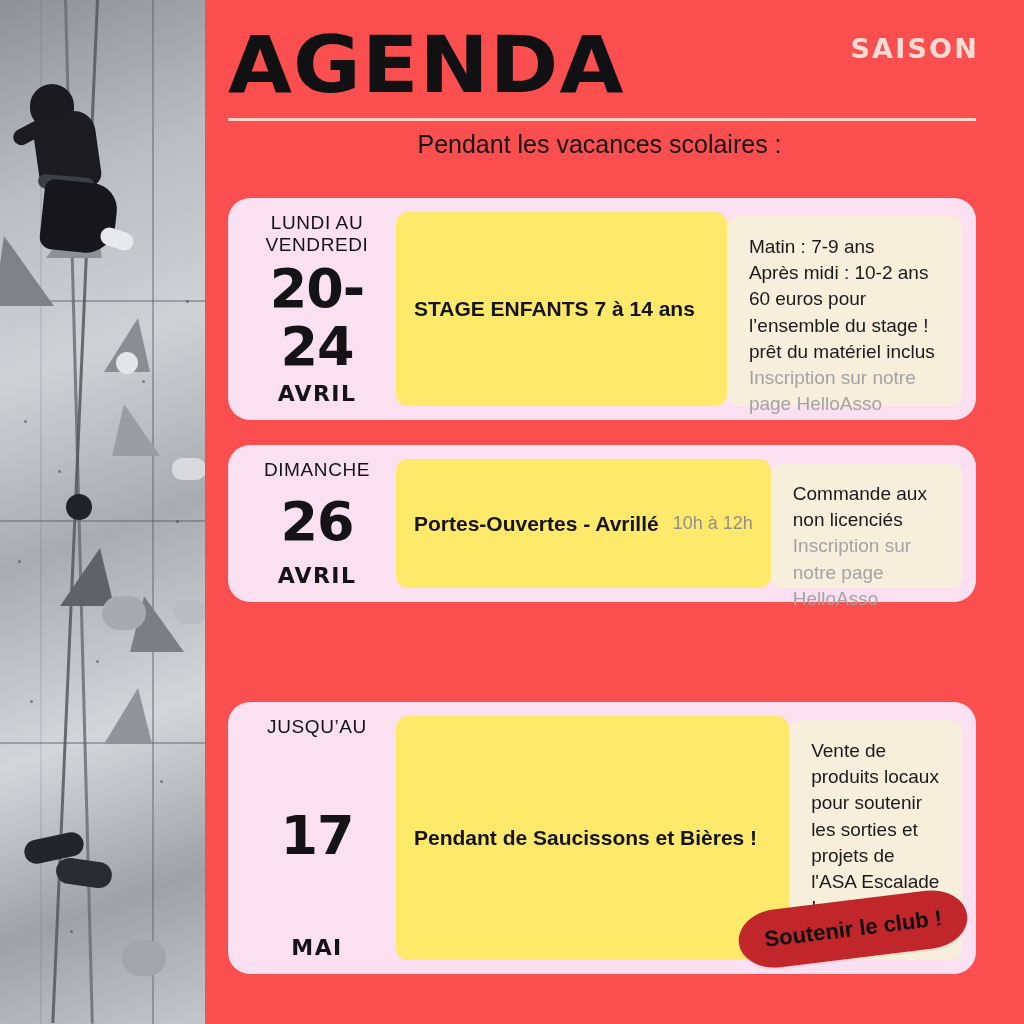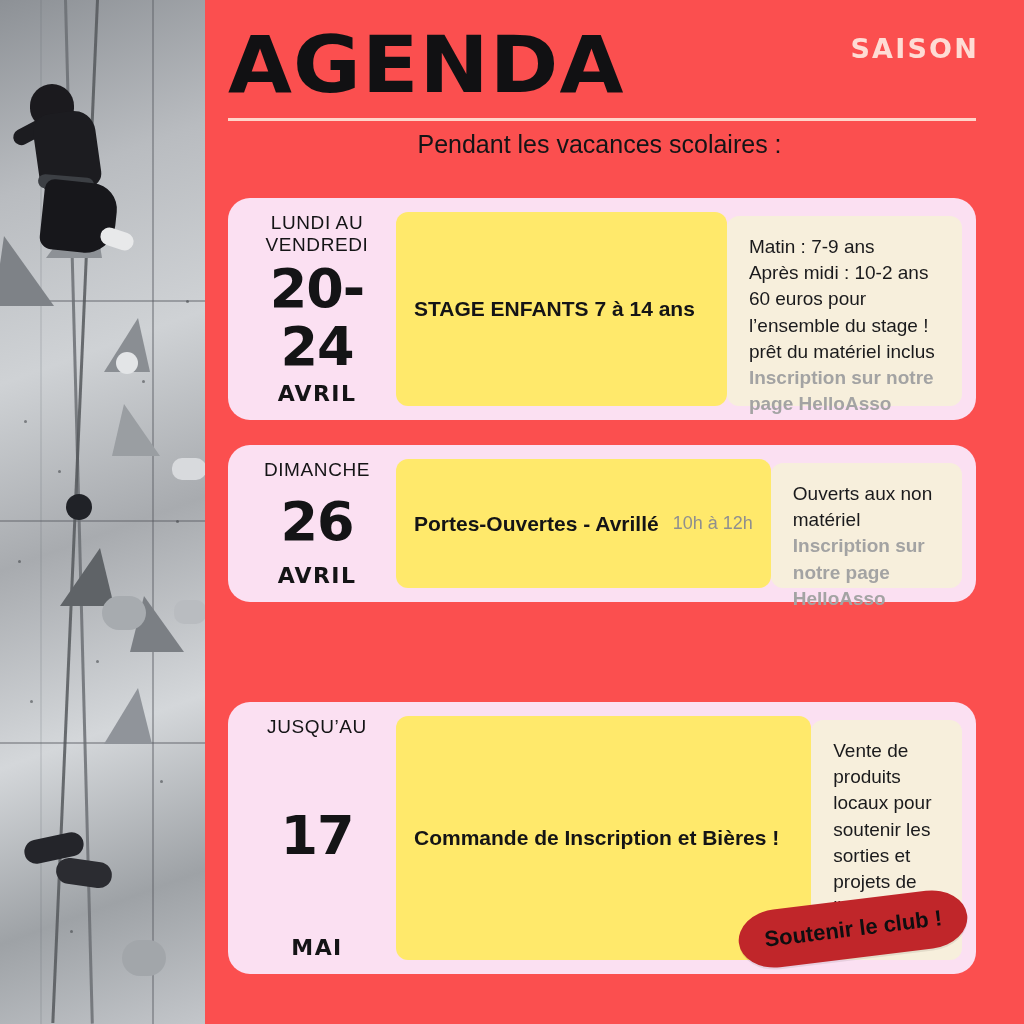--- a/index.html
+++ b/index.html
@@ -239,21 +239,20 @@
     font-size: 19px;
     color: #1a1a1c;
     line-height: 1.38;
     font-family: "Liberation Sans", sans-serif;
   }
   .event-note {
     font-size: 19px;
     color: #a3a3a3;
     line-height: 1.38;
     font-family: "Liberation Sans", sans-serif;
-    font-weight: bold;
   }
 
   .support-badge {
     position: absolute;
     right: -6px; bottom: 2px;
     background: #c0262a;
     color: #0e0e10;
     font-weight: 700;
     font-size: 22px;
     padding: 16px 26px;
@@ -353,35 +352,35 @@
         <div class="date-weekday">DIMANCHE</div>
         <div class="date-day">26</div>
         <div class="date-month">AVRIL</div>
       </div>
       <div class="event-col">
         <div class="event-head">
           <span class="event-title">Portes-Ouvertes - Avrillé</span>
           <span class="event-time">10h à 12h</span>
         </div>
         <div class="event-body">
-          <div class="event-line">Ouverts aux non matériel</div>
+          <div class="event-line">Commande aux non licenciés</div>
           <div class="event-note">Inscription sur notre page HelloAsso</div>
         </div>
       </div>
     </div>
 
     <div class="card c3">
       <div class="date-col">
         <div class="date-weekday">JUSQU’AU</div>
         <div class="date-day">17</div>
         <div class="date-month">MAI</div>
       </div>
       <div class="event-col">
         <div class="event-head">
-          <span class="event-title">Commande de Inscription et Bières !</span>
+          <span class="event-title">Pendant de Saucissons et Bières !</span>
           <span class="event-time"></span>
         </div>
         <div class="event-body">
           <div class="event-line">Vente de produits locaux pour soutenir les sorties et</div>
           <div class="event-line">projets de l'ASA Escalade !</div>
           <div class="support-badge">Soutenir le club !</div>
         </div>
       </div>
     </div>
 

